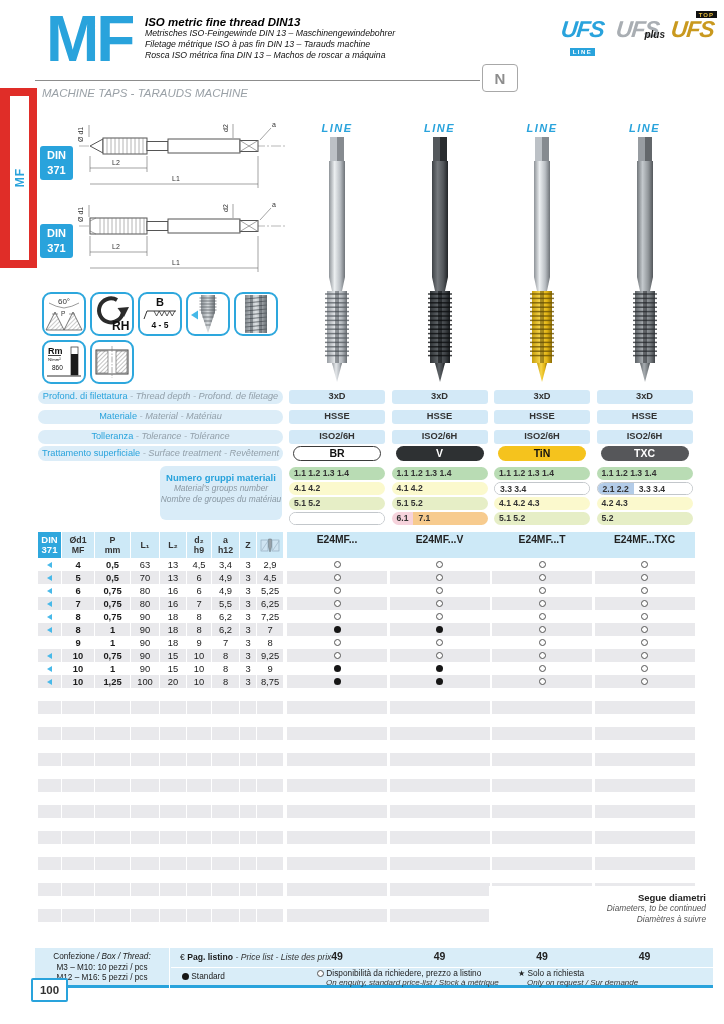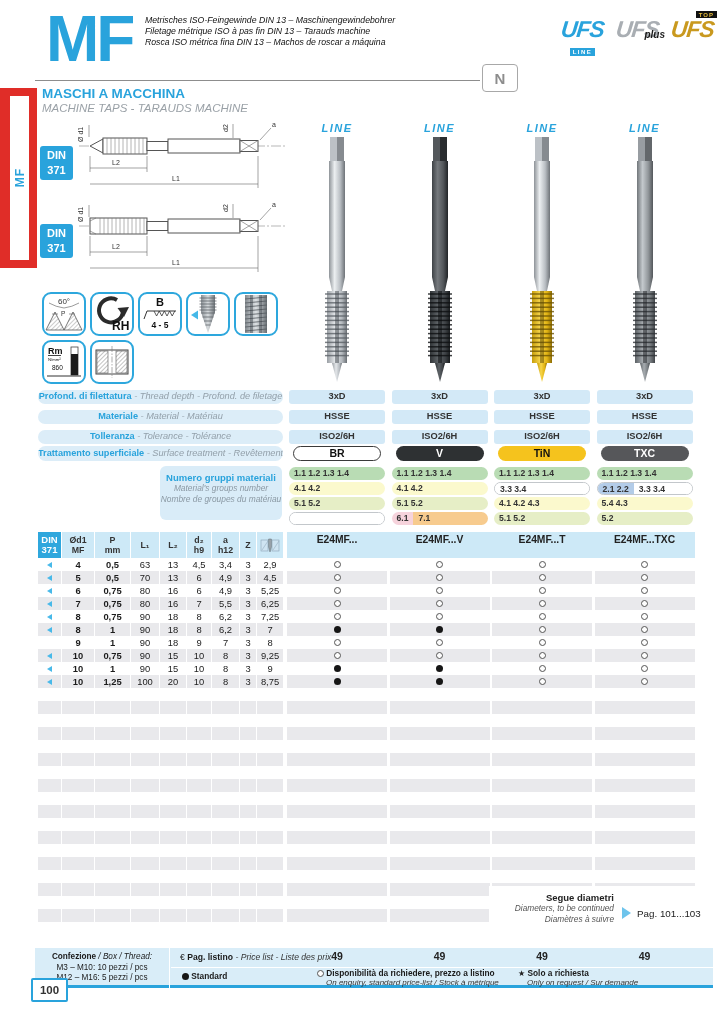--- a/index.html
+++ b/index.html
@@ -43,21 +43,21 @@
 .thin{stroke:#666;stroke-width:.6;fill:none}
 .dt{font-size:7px;fill:#333}
 
 .ficon{position:absolute;width:44px;height:44px;border:2px solid #2da7dd;border-radius:9px;background:#fff;overflow:hidden}
 .ficon svg{width:100%;height:100%}
 
 .prod{top:118px;width:100px;height:268px;text-align:center}
 .prod .brand{font-size:11px;font-weight:bold;font-style:italic;color:#29a3dc;letter-spacing:1.5px;margin-top:4px}
 
 .lab{left:38px;width:245px;background:#dcedf8;border-radius:8px;text-align:center;font-size:9.2px;color:#29a3dc;white-space:nowrap;overflow:hidden}
-.lab b{font-weight:bold}
+.lab b{font-weight:normal}
 .lab i{font-style:italic;color:#93a0aa;font-weight:normal}
 .val{background:#d3e9f7;border-radius:3px;text-align:center;font-size:9.3px;font-weight:bold;color:#333}
 .treat{border-radius:9px;font-size:10.5px;font-weight:bold;text-align:center;line-height:15px}
 .tp-br{background:#fff;border:1.6px solid #3a3a3a;color:#111;line-height:12px}
 .tp-v{background:#2e3133;color:#fff}
 .tp-tin{background:#f5c31d;color:#111}
 .tp-txc{background:#56575a;color:#fff}
 
 .gnote{left:160px;top:466px;width:122px;height:54px;background:#d9ecf8;border-radius:6px;text-align:center;padding-top:6px}
 .gnote .g1{font-size:9.5px;font-weight:bold;color:#29a3dc}
@@ -84,41 +84,42 @@
 
 .segue{left:489px;top:886px;width:225px;height:48px;background:#fff;display:flex}
 .segue .txt{flex:1;text-align:right;padding:6px 8px 0 0}
 .segue .t1{font-size:9.5px;font-weight:bold;color:#222}
 .segue .t2{font-size:8.3px;font-style:italic;color:#555;line-height:10.5px}
 .segue .pg{width:92px;display:flex;align-items:center;gap:6px;font-size:9.8px;color:#222;padding-top:6px}
 .tri{width:0;height:0;border-top:6px solid transparent;border-bottom:6px solid transparent;border-left:9px solid #6ec4ec}
 
 .fband{left:35px;top:948px;width:678px;height:40px;background:#d9edf8;border-bottom:3px solid #29a3dc}
 .fconf{left:35px;top:948px;width:135px;height:40px;border-right:1px solid #fff;display:flex;flex-direction:column;justify-content:center;align-items:center;font-size:8.2px;line-height:10.6px;color:#1a1a1a}
-.fconf b{font-weight:bold}
+.fconf b{font-weight:normal}
 .fconf i{font-style:italic}
 .fprice{left:180px;top:952px;font-size:8.6px;color:#1a1a1a;white-space:nowrap}
 .fprice b{font-weight:bold}
 .fprice i{font-style:italic;color:#333}
 .p49{top:950px;width:100px;text-align:center;font-size:10.5px;font-weight:bold;color:#222}
 .fdiv{left:171px;top:967px;width:542px;height:1px;background:#fff}
 .leg{font-size:8.3px;color:#1a1a1a}
-.leg b{font-weight:bold}
+.leg b{font-weight:normal}
 .leg .sub{font-style:italic;font-size:8px;color:#333;margin-left:9px}
 .ldot{display:inline-block;vertical-align:-1px}
 .star{font-size:8px;color:#222}
 .pageno{left:31px;top:978px;width:37px;height:24px;background:#fff;border:2px solid #29a3dc;border-radius:2px;display:flex;align-items:center;justify-content:center;font-size:11.5px;font-weight:bold;color:#333;z-index:5}
 </style>
 </head>
 <body>
 
 <div id="page">
 
   <div class="abs mf-logo">MF</div>
   <div class="abs title">
+    <div class="t2">ISO metric fine thread DIN13</div>
     <div class="ln">Metrisches ISO-Feingewinde DIN 13 – Maschinengewindebohrer</div>
     <div class="ln">Filetage métrique ISO à pas fin DIN 13 – Tarauds machine</div>
     <div class="ln">Rosca ISO métrica fina DIN 13 – Machos de roscar a máquina</div>
   </div>
   <div class="abs logos">
     <div class="logo logo-line">
       <span class="l-text">UFS</span>
       <span class="l-tag">LINE</span>
     </div>
     <div class="logo logo-plus">
@@ -133,21 +134,20 @@
   <div class="abs hrule"></div>
   <div class="abs n-badge">N</div>
 
   <div class="abs side-tab">
     <div class="inner">
       <span class="vtxt">MF</span>
     </div>
   </div>
 
   <div class="abs sec">
-    <div class="s1">MASCHI A MACCHINA</div>
     <div class="s2">MACHINE TAPS - TARAUDS MACHINE</div>
   </div>
 
   <div class="abs din-box" style="left:40px;top:146px">
     <div>DIN</div>
     <div>371</div>
   </div>
   <svg class="abs" style="left:76px;top:116px" width="212" height="84" viewBox="0 0 212 84">
     <line class="cl" x1="3" y1="30" x2="209" y2="30"></line>
     <polygon class="ol" points="14,30 27,23 27,37"></polygon>
@@ -505,21 +505,21 @@
         <span class="seg" style="background: rgb(230, 238, 198); flex: 1 1 0%;">5.1 5.2</span>
       </div>
       <div class="abs chip" style="left: 596.5px; top: 467px; width: 96px;">
         <span class="seg" style="background: rgb(185, 220, 180); flex: 1 1 0%;">1.1 1.2  1.3  1.4</span>
       </div>
       <div class="abs chip bordered" style="left: 596.5px; top: 482px; width: 96px;">
         <span class="seg" style="background: rgb(179, 204, 232);">2.1 2.2</span>
         <span class="seg" style="background: rgb(255, 255, 255); flex: 1 1 0%;">3.3  3.4</span>
       </div>
       <div class="abs chip" style="left: 596.5px; top: 497px; width: 96px;">
-        <span class="seg" style="background: rgb(251, 249, 205); flex: 1 1 0%;">5.4 4.3</span>
+        <span class="seg" style="background: rgb(251, 249, 205); flex: 1 1 0%;">4.2 4.3</span>
       </div>
       <div class="abs chip" style="left: 596.5px; top: 512px; width: 96px;">
         <span class="seg" style="background: rgb(230, 238, 198); flex: 1 1 0%;">5.2</span>
       </div>
     </div>
 
   <div class="abs thead" id="thead">
       <div class="th din" style="width: 23px;">
         <span>DIN</span>
         <span>371</span>
@@ -1164,24 +1164,20 @@
         <div class="c" style="background: rgb(255, 255, 255);"></div>
       </div>
     </div>
 
   <div class="abs segue">
     <div class="txt">
       <div class="t1">Segue diametri</div>
       <div class="t2">Diameters, to be continued</div>
       <div class="t2">Diamètres à suivre</div>
     </div>
-    <div class="pg">
-      <span class="tri"></span>
-      <span>Pag. 101...103</span>
-    </div>
   </div>
 
   <div class="abs fband"></div>
   <div class="abs fconf">
     <span><b>Confezione</b><i> / Box / Thread:</i></span>
     <span>M3 – M10: 10 pezzi / pcs</span>
     <span>M12 – M16: 5 pezzi / pcs</span>
   </div>
   <div class="abs fprice">
     <span>€</span><b> Pag. listino</b><i> - Price list - Liste des prix</i>

